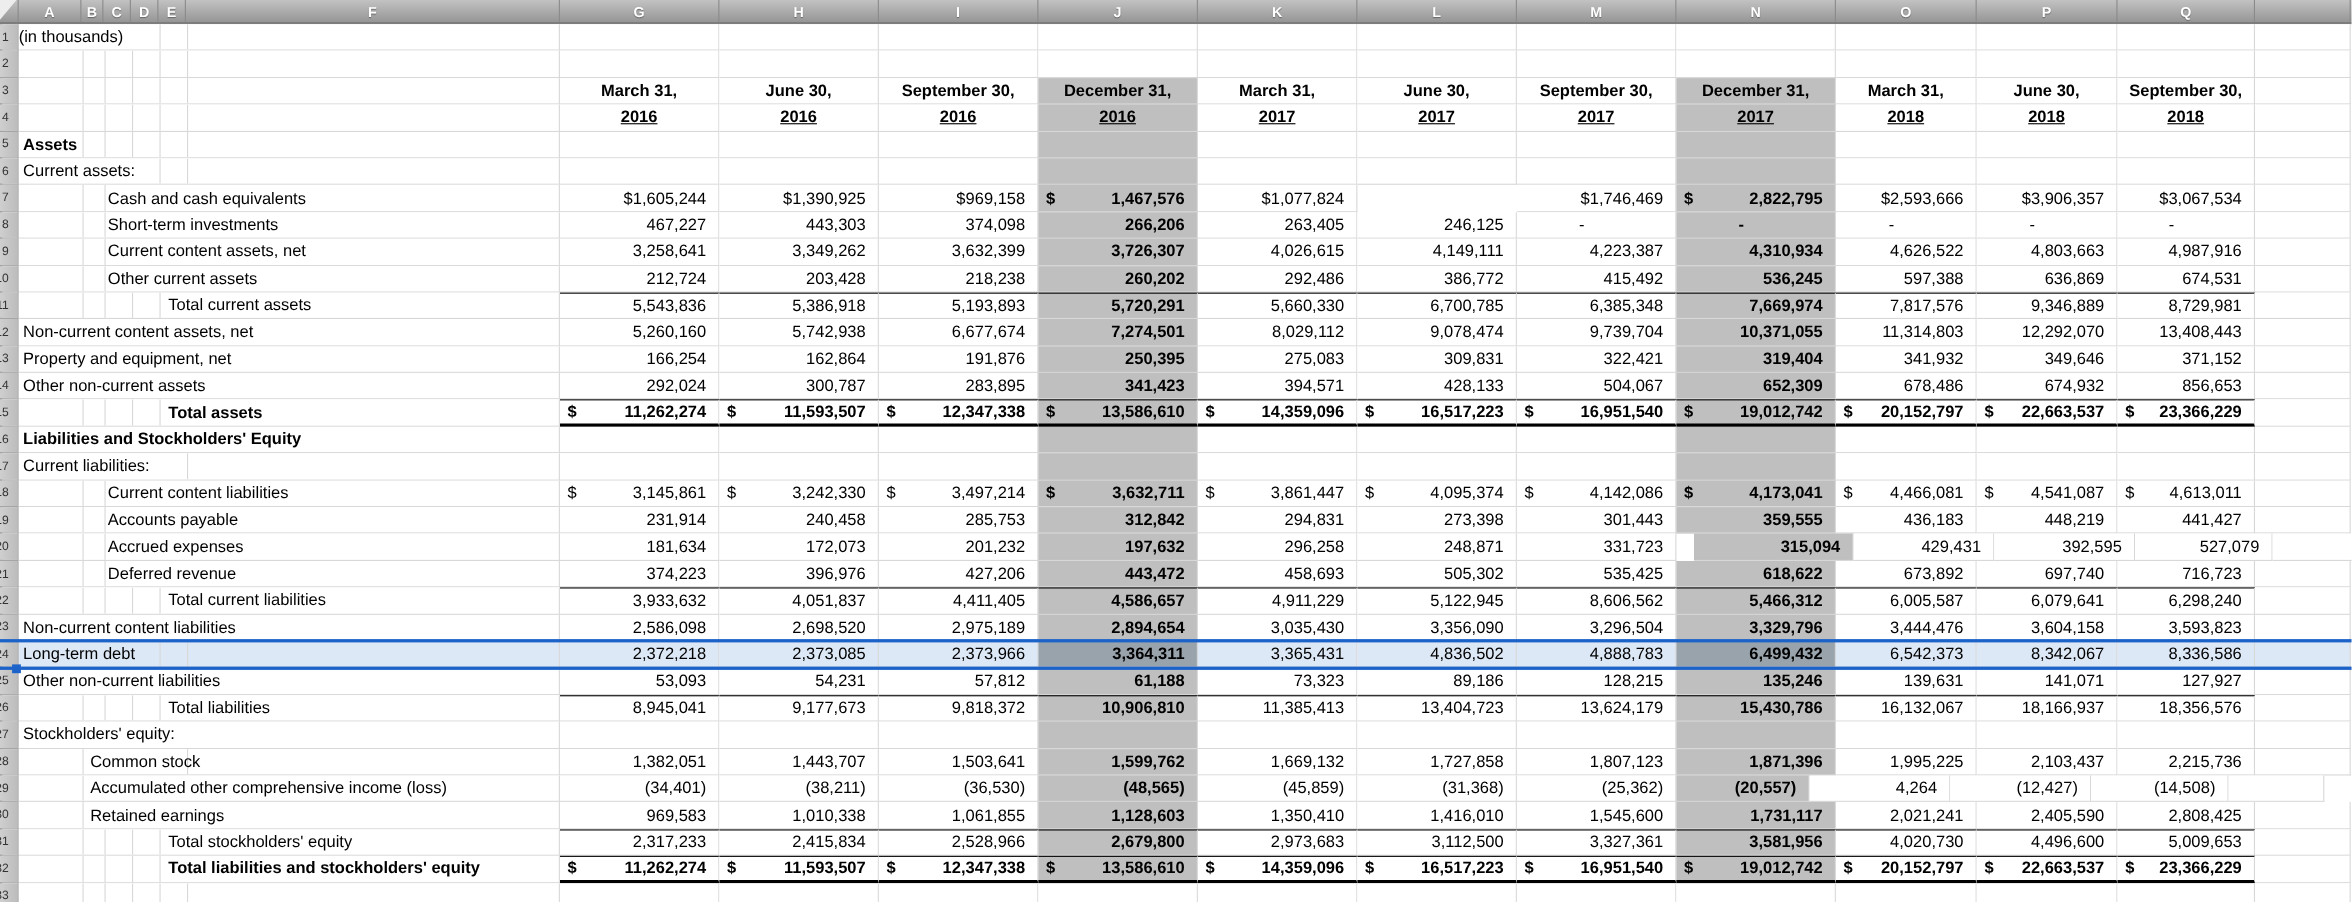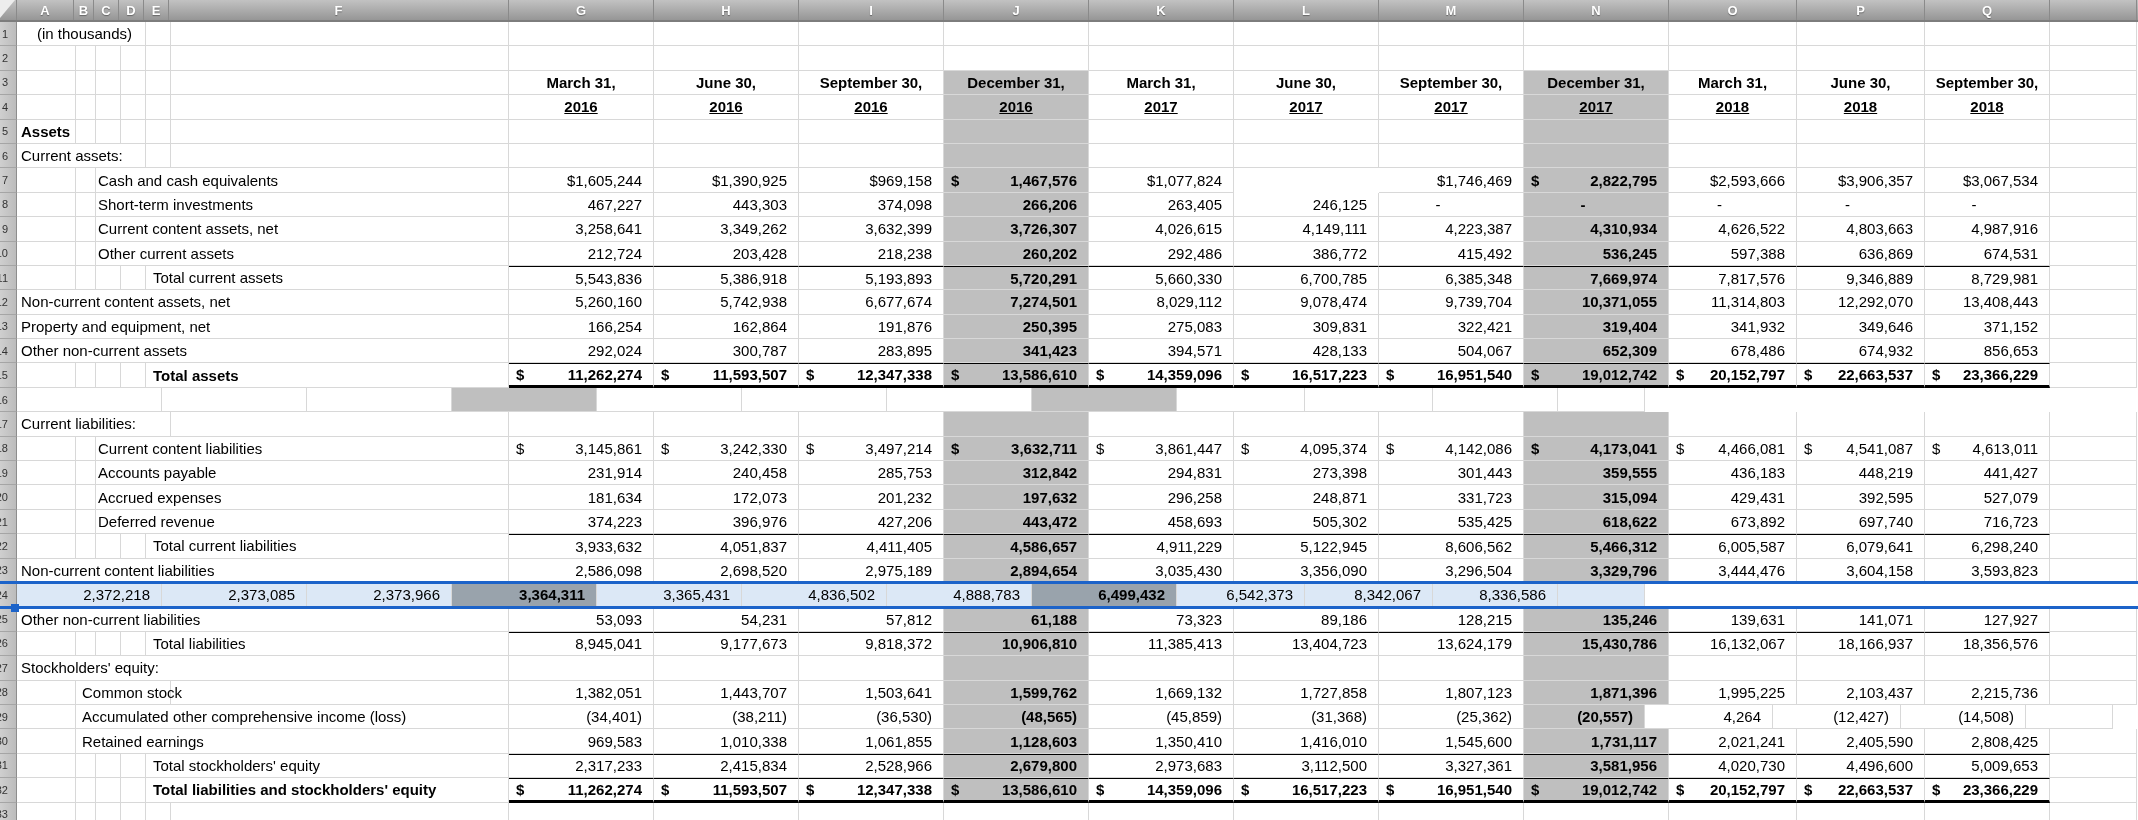--- a/index.html
+++ b/index.html
@@ -77,21 +77,21 @@
       <div class="hcell" style="width: 87px;"></div>
     </div>
   <div class="gridbody">
       <div class="row">
         <div class="rowhdr">
           <span>1</span>
         </div>
         <div class="labelcell">
           <i class="vl" style="left: 128px;"></i>
           <i class="vl" style="left: 153px;"></i>
-          <span class="txt" style="padding-left: 20px;">(in thousands)</span>
+          <span class="txt" style="padding-left: 0;">(in thousands)</span>
         </div>
         <div class="cell val" style="width: 145px;"></div>
         <div class="cell val" style="width: 145px;"></div>
         <div class="cell val" style="width: 145px;"></div>
         <div class="cell val" style="width: 145px;"></div>
         <div class="cell val" style="width: 145px;"></div>
         <div class="cell val" style="width: 145px;"></div>
         <div class="cell val" style="width: 145px;"></div>
         <div class="cell val" style="width: 145px;"></div>
         <div class="cell val" style="width: 128px;"></div>
@@ -494,20 +494,23 @@
         <div class="cell val acct" style="width: 125px;">
           <span>$</span>
           <span>23,366,229</span>
         </div>
         <div class="cell trail"></div>
       </div>
       <div class="row bold">
         <div class="rowhdr">
           <span>16</span>
         </div>
+        <div class="labelcell">
+          <span class="txt" style="padding-left: 4px;">Liabilities and Stockholders' Equity</span>
+        </div>
         <div class="cell val" style="width: 145px;"></div>
         <div class="cell val" style="width: 145px;"></div>
         <div class="cell val" style="width: 145px;"></div>
         <div class="cell val band" style="width: 145px;"></div>
         <div class="cell val" style="width: 145px;"></div>
         <div class="cell val" style="width: 145px;"></div>
         <div class="cell val" style="width: 145px;"></div>
         <div class="cell val band" style="width: 145px;"></div>
         <div class="cell val" style="width: 128px;"></div>
         <div class="cell val" style="width: 128px;"></div>
@@ -621,21 +624,21 @@
           <i class="vl" style="left: 78px;"></i>
           <span class="txt" style="padding-left: 81px;">Accrued expenses</span>
         </div>
         <div class="cell val" style="width: 145px;">181,634</div>
         <div class="cell val" style="width: 145px;">172,073</div>
         <div class="cell val" style="width: 145px;">201,232</div>
         <div class="cell val band" style="width: 145px;">197,632</div>
         <div class="cell val" style="width: 145px;">296,258</div>
         <div class="cell val" style="width: 145px;">248,871</div>
         <div class="cell val" style="width: 145px;">331,723</div>
-        <div class="cell val band" style="width: 145px;">315,094</div>
+        <div class="cell val band" style="width: 145px; margin-left: 16px;">315,094</div>
         <div class="cell val" style="width: 128px;">429,431</div>
         <div class="cell val" style="width: 128px;">392,595</div>
         <div class="cell val" style="width: 125px;">527,079</div>
         <div class="cell trail"></div>
       </div>
       <div class="row">
         <div class="rowhdr">
           <span>21</span>
         </div>
         <div class="labelcell">
@@ -697,20 +700,25 @@
         <div class="cell val band" style="width: 145px;">3,329,796</div>
         <div class="cell val" style="width: 128px;">3,444,476</div>
         <div class="cell val" style="width: 128px;">3,604,158</div>
         <div class="cell val" style="width: 125px;">3,593,823</div>
         <div class="cell trail"></div>
       </div>
       <div class="row sel">
         <div class="rowhdr">
           <span>24</span>
         </div>
+        <div class="labelcell">
+          <i class="vl" style="left: 128px;"></i>
+          <i class="vl" style="left: 153px;"></i>
+          <span class="txt" style="padding-left: 4px;">Long-term debt</span>
+        </div>
         <div class="cell val" style="width: 145px;">2,372,218</div>
         <div class="cell val" style="width: 145px;">2,373,085</div>
         <div class="cell val" style="width: 145px;">2,373,966</div>
         <div class="cell val band" style="width: 145px;">3,364,311</div>
         <div class="cell val" style="width: 145px;">3,365,431</div>
         <div class="cell val" style="width: 145px;">4,836,502</div>
         <div class="cell val" style="width: 145px;">4,888,783</div>
         <div class="cell val band" style="width: 145px;">6,499,432</div>
         <div class="cell val" style="width: 128px;">6,542,373</div>
         <div class="cell val" style="width: 128px;">8,342,067</div>

